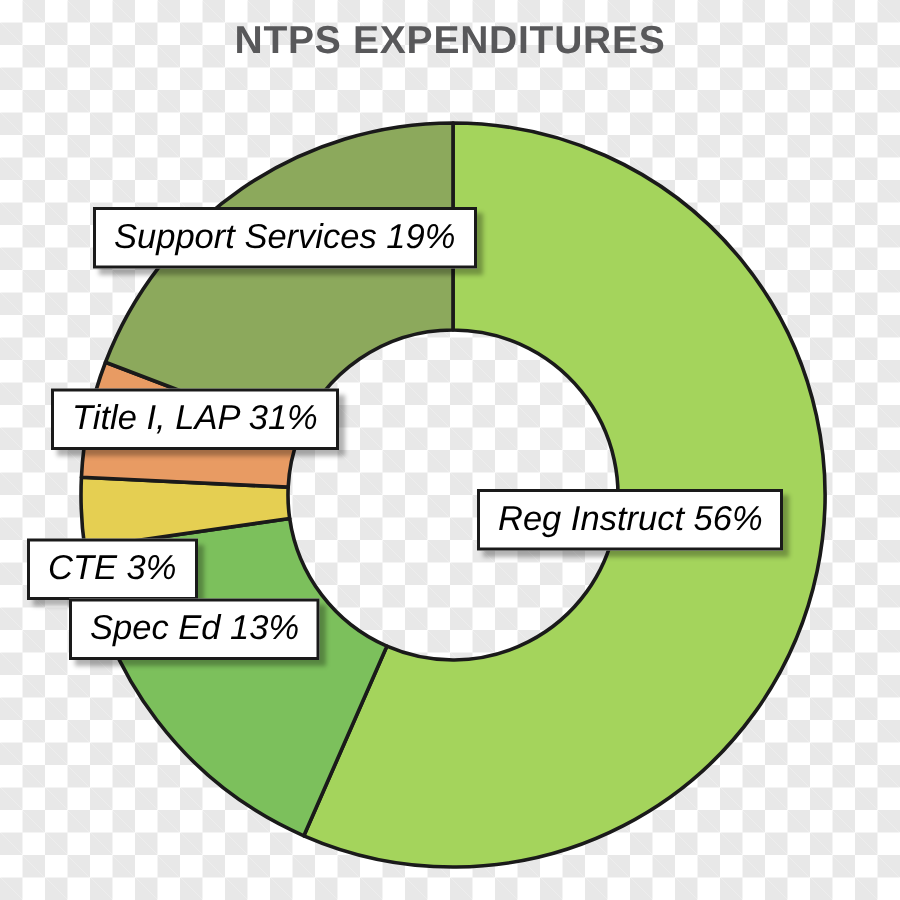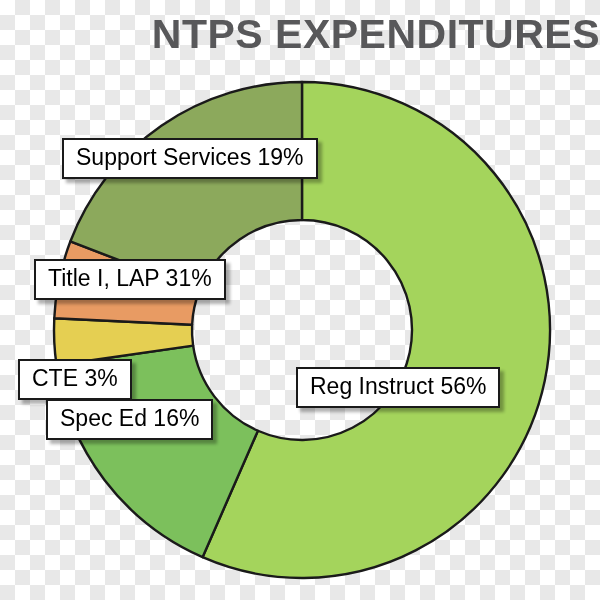--- a/index.html
+++ b/index.html
@@ -26,24 +26,24 @@
     background-size: 30px 30px;
     background-position: 0 0, 15px 15px;
   }
 
   
   #chart-title {
     position: absolute;
     top: 12px;
     left: 0;
     width: 600px;
-    text-align: right;
+    text-align: center;
     font-family: "Liberation Sans", sans-serif;
     font-weight: bold;
-    font-size: 41px;
+    font-size: 26px;
     letter-spacing: 0.5px;
     color: #58585a;
     white-space: nowrap;
     line-height: 1.1;
   }
 
   
   #donut-wrap {
     position: absolute;
     left: 0;
@@ -68,27 +68,28 @@
     background: #ffffff;
     border: 2.2px solid #1a1a1a;
     box-shadow: 4px 4px 3px rgba(0,0,0,0.30);
     padding: 5px 12px 6px 12px;
     font-family: "Liberation Sans", sans-serif;
     font-size: 23px;
     color: #000000;
     white-space: nowrap;
     line-height: 1.12;
     box-sizing: border-box;
+    font-style: italic;
   }
 
   #callout-support  { left: 62px;  top: 138px; }
   #callout-title1   { left: 34px;  top: 259px; }
   #callout-cte      { left: 18px;  top: 324px; margin-top: 35px; }
   #callout-speced   { left: 46px;  top: 399px; }
-  #callout-reginst  { left: 296px; top: 326px; margin-top: 41px; }
+  #callout-reginst  { left: 318px; top: 326px; }
 </style>
 </head>
 <body>
 
 <div id="canvas">
 
   <div id="chart-title">NTPS EXPENDITURES</div>
 
   <div id="donut-wrap">
     <svg id="donut-svg" viewBox="0 0 600 600">
@@ -101,17 +102,17 @@
         </g>
     </svg>
   </div>
 
   <div class="callout" id="callout-support">Support Services 19%</div>
 
   <div class="callout" id="callout-title1">Title I, LAP 31%</div>
 
   <div class="callout" id="callout-cte">CTE 3%</div>
 
-  <div class="callout" id="callout-speced">Spec Ed 16%</div>
+  <div class="callout" id="callout-speced">Spec Ed 13%</div>
 
   <div class="callout" id="callout-reginst">Reg Instruct 56%</div>
 
 </div>
 
 </body></html>

